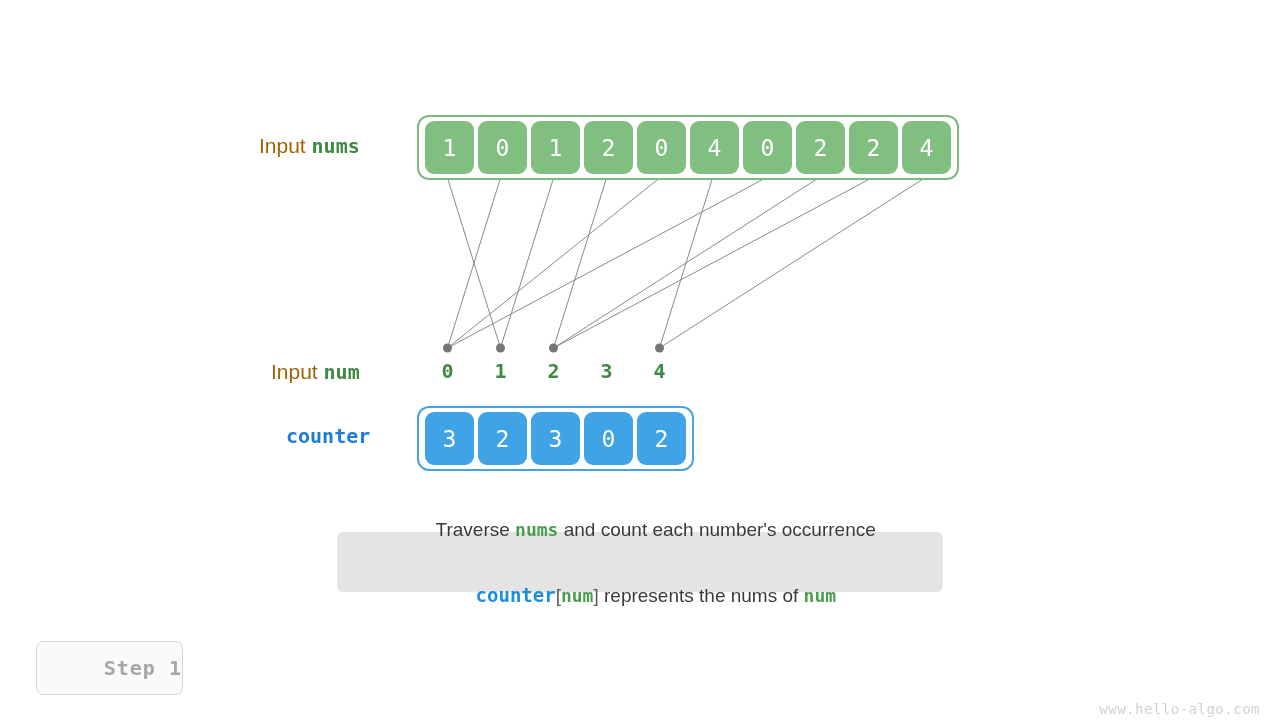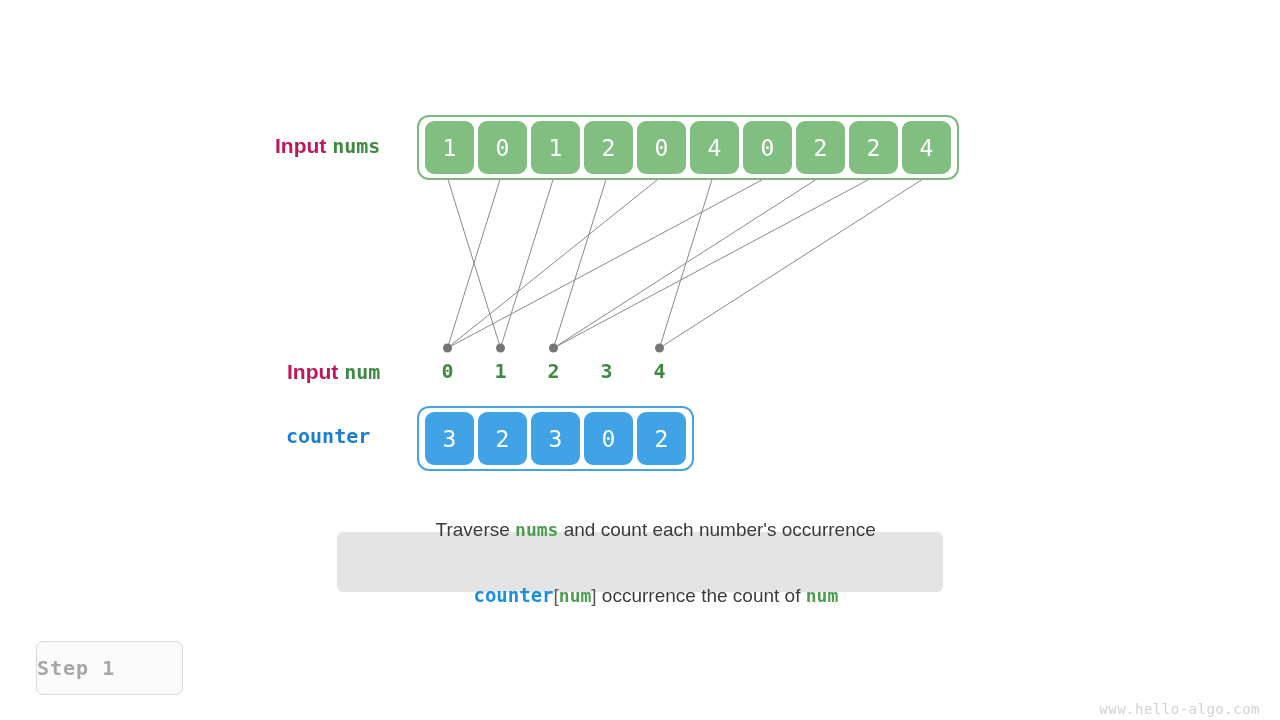--- a/index.html
+++ b/index.html
@@ -17,24 +17,23 @@
   }
 
   
   .row-label {
     position: absolute;
     white-space: nowrap;
     font-size: 21px;
     line-height: 1;
   }
   .lbl-plain {
-    color: #be185d;
-    font-family: "Liberation Sans", sans-serif;
-    font-weight: 700;
-    margin-left: 16px;
+    color: #a16207;
+    font-family: "Liberation Sans", sans-serif;
+    font-weight: 400;
   }
   .lbl-code-green {
     color: #3f8a42;
     font-family: "DejaVu Sans Mono", monospace;
     font-weight: bold;
     font-size: 20px;
   }
   .lbl-code-blue {
     color: #1a7fd4;
     font-family: "DejaVu Sans Mono", monospace;
@@ -151,21 +150,21 @@
     position: absolute;
     left: 36px;
     top: 641px;
     width: 145px;
     height: 52px;
     border: 1px solid #d8d8d8;
     border-radius: 7px;
     background: #fafafa;
     display: flex;
     align-items: center;
-    justify-content: flex-start;
+    justify-content: flex-end;
     color: #a6a6a6;
     font-family: "DejaVu Sans Mono", monospace;
     font-weight: bold;
     font-size: 20px;
     letter-spacing: 1px;
   }
 
   
   #watermark {
     position: absolute;
@@ -244,21 +243,21 @@
       <div class="cell blue">3</div>
       <div class="cell blue">0</div>
       <div class="cell blue">2</div>
     </div>
 
   <div id="caption">
     <div class="cap-line">
       <span>Traverse </span><span class="mono-green">nums</span><span> and count each number's occurrence</span>
     </div>
     <div class="cap-line">
-      <span class="mono-blue">counter</span><span class="bracket">[</span><span class="mono-green">num</span><span class="bracket">]</span><span> occurrence the count of </span><span class="mono-green">num</span>
+      <span class="mono-blue">counter</span><span class="bracket">[</span><span class="mono-green">num</span><span class="bracket">]</span><span> represents the nums of </span><span class="mono-green">num</span>
     </div>
   </div>
 
   <div id="step-badge">
     <span>Step 1</span>
   </div>
 
   <div id="watermark">
     <span>www.hello-algo.com</span>
   </div>

